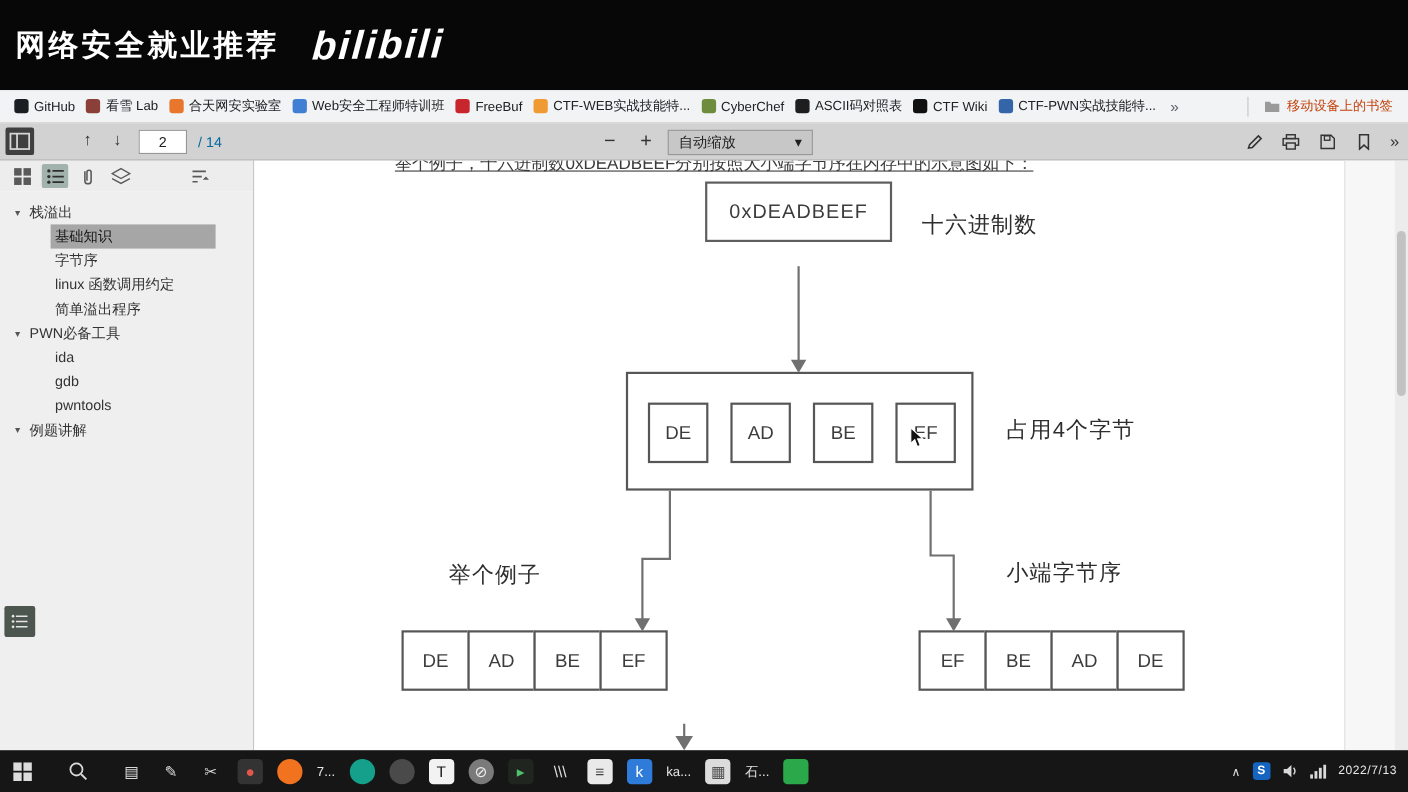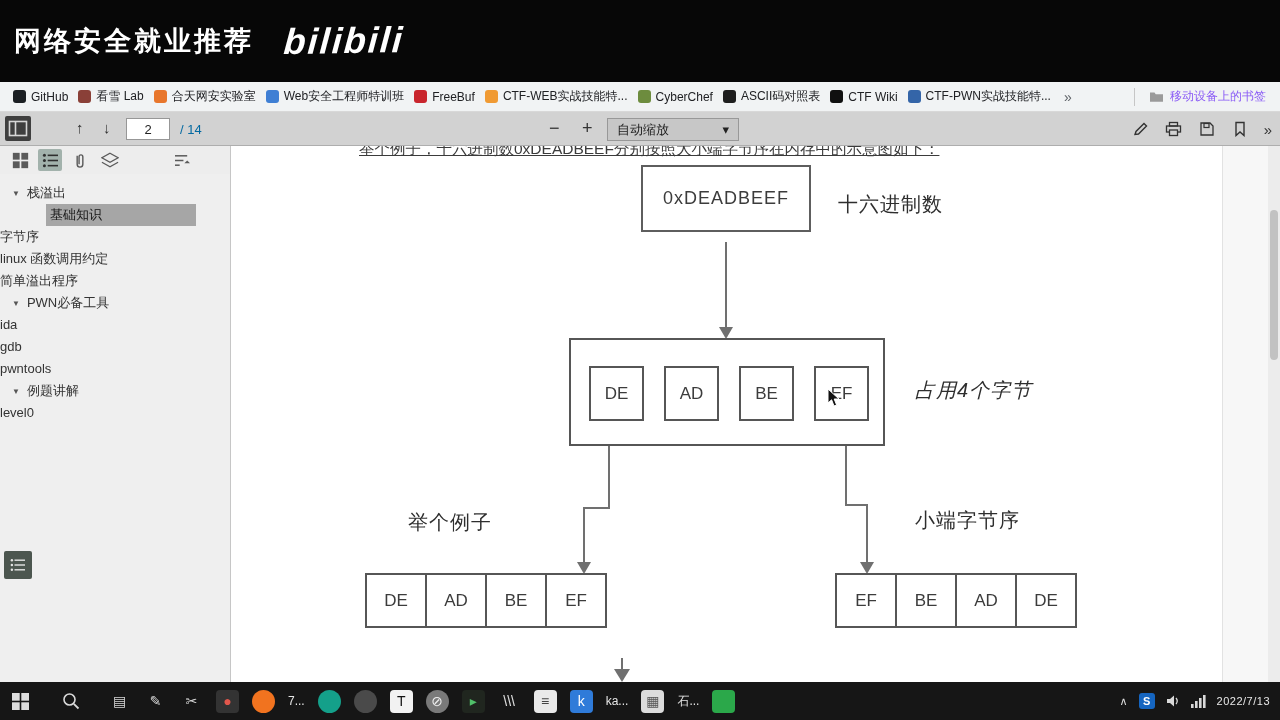--- a/index.html
+++ b/index.html
@@ -11,21 +11,21 @@
   .banner { position:absolute; top:0; left:0; width:100%; height:82px; background:#070707; display:flex; align-items:center; }
   .banner-title { color:#fff; font-size:27px; font-weight:bold; letter-spacing:3px; margin-left:14px; }
   .bili-logo { color:#fff; font-size:36px; font-weight:bold; font-style:italic; margin-left:30px; letter-spacing:2px; transform:skewX(-5deg) rotate(-1deg); }
 
   
   .bookmarks { position:absolute; top:82px; left:0; width:100%; height:30px; background:#f1f3f4; border-bottom:1px solid #d8d8d8; display:flex; align-items:center; padding:0 8px; }
   .bm-item { display:flex; align-items:center; gap:5px; padding:3px 5px; font-size:12px; color:#202124; white-space:nowrap; border-radius:3px; }
   .favicon { width:13px; height:13px; border-radius:3px; display:inline-block; flex:0 0 auto; }
   .bm-chevron { font-size:14px; color:#5f6368; padding:0 6px; margin-left:2px; }
   .bm-divider { width:1px; height:18px; background:#c6c6c6; margin:0 8px; }
-  .bm-folder { display:flex; align-items:center; gap:6px; font-size:12px; color:#8b5cf6; padding:3px 6px; }
+  .bm-folder { display:flex; align-items:center; gap:6px; font-size:12px; color:#c2410c; padding:3px 6px; }
 
   
   .pdf-toolbar { position:absolute; top:112px; left:0; width:100%; height:34px; background:#d2d2d2; border-bottom:1px solid #aeaeae; }
   .tb-toggle { position:absolute; left:5px; top:4px; width:26px; height:25px; background:#3f3f3f; display:flex; align-items:center; justify-content:center; border-radius:2px; }
   .tb-arrow { position:absolute; top:7px; font-size:15px; color:#333; cursor:default; }
   .tb-pageinput { position:absolute; left:126px; top:6px; width:44px; height:22px; border:1px solid #979797; background:#fff; text-align:center; font-size:13px; color:#222; }
   .tb-pagetotal { position:absolute; left:180px; top:10px; font-size:13px; color:#0369a1; }
   .tb-zoomglyph { position:absolute; top:6px; font-size:18px; color:#333; }
   .tb-dropdown { position:absolute; left:607px; top:6px; width:132px; height:23px; background:#c7c7c7; border:1px solid #989898; display:flex; align-items:center; justify-content:space-between; padding:0 9px; font-size:13px; color:#222; }
   .tb-right { position:absolute; right:8px; top:5px; display:flex; align-items:center; gap:15px; height:24px; }
@@ -34,30 +34,30 @@
   
   .side-tools { position:absolute; top:146px; left:0; width:230px; height:28px; background:#ededed; }
   .tool-btn { position:absolute; top:3px; width:24px; height:22px; display:flex; align-items:center; justify-content:center; border-radius:2px; }
   .tool-btn.selected { background:#a2b2ac; }
 
   
   .outline { position:absolute; top:174px; left:0; width:230px; height:508px; background:#efefef; font-size:13px; color:#333; overflow:hidden; padding-top:8px; }
   .v-divider { position:absolute; top:146px; left:230px; width:1px; height:536px; background:#c6c6c6; z-index:3; }
   .sec-header { display:flex; align-items:center; gap:7px; padding:4px 0 4px 12px; height:22px; }
   .tri { font-size:8px; color:#555; }
-  .sec-item { height:22px; line-height:22px; white-space:nowrap; }
+  .sec-item { height:22px; line-height:22px; padding-left:50px; white-space:nowrap; }
   .sec-item.selected { margin-left:46px; padding-left:4px; width:150px; background:#a6a6a6; color:#151515; }
 
   
   .float-tool { position:absolute; left:4px; top:551px; width:28px; height:28px; background:#4c564f; border-radius:2px; display:flex; align-items:center; justify-content:center; z-index:6; }
 
   
   .main { position:absolute; left:231px; top:146px; width:1049px; height:536px; background:#ffffff; overflow:hidden; }
   .intro { position:absolute; left:128px; top:-7px; font-size:15.5px; color:#3b3b3b; white-space:nowrap;text-decoration:underline; }
-  .hex-box { position:absolute; left:410px; top:19px; width:170px; height:67px; border:2px solid #5e5e5e; display:flex; align-items:center; justify-content:center; font-size:18px; color:#3c3c3c; letter-spacing:1px; background:#fff; }
+  .hex-box { position:absolute; left:410px; top:19px; width:170px; height:55px; border:2px solid #5e5e5e; display:flex; align-items:center; justify-content:center; font-size:18px; color:#3c3c3c; letter-spacing:1px; background:#fff; }
   .dlabel { position:absolute; font-size:20px; color:#2e2e2e; letter-spacing:1px; white-space:nowrap; }
   .mem-box { position:absolute; left:338px; top:192px; width:316px; height:108px; border:2px solid #565656; background:#fff; }
   .byte-cell { position:absolute; width:55px; height:55px; border:2px solid #565656; display:flex; align-items:center; justify-content:center; font-size:17px; color:#3c3c3c; background:#fff; }
   .byte-row { position:absolute; display:flex; }
   .byte-row .rcell { width:62px; height:55px; border:2px solid #565656; display:flex; align-items:center; justify-content:center; font-size:17px; color:#3c3c3c; background:#fff; }
   .byte-row .rcell + .rcell { margin-left:-2px; }
   .connectors { position:absolute; left:0; top:0; width:1049px; height:536px; pointer-events:none; }
   .page-edge { position:absolute; left:991px; top:0; width:46px; height:536px; background:#f7f7f7; border-left:1px solid #e2e2e2; }
   .scrollbar { position:absolute; left:1037px; top:0; width:12px; height:536px; background:#ececec; }
   .scroll-thumb { position:absolute; left:2px; top:64px; width:8px; height:150px; background:#c2c2c2; border-radius:4px; }
@@ -239,21 +239,20 @@
       <span class="tri">▼</span>
       <span>PWN必备工具</span>
     </div>
     <div class="sec-item">ida</div>
     <div class="sec-item">gdb</div>
     <div class="sec-item">pwntools</div>
     <div class="sec-header">
       <span class="tri">▼</span>
       <span>例题讲解</span>
     </div>
-    <div class="sec-item">level0</div>
   </div>
 
   <div class="float-tool">
     <svg width="16" height="14" viewBox="0 0 18 16">
       <circle cx="2" cy="2.5" r="1.4" fill="#e5e5e5"></circle>
         <line x1="5" y1="2.5" x2="17" y2="2.5" stroke="#e5e5e5" stroke-width="1.6"></line>
       <circle cx="2" cy="8" r="1.4" fill="#e5e5e5"></circle>
         <line x1="5" y1="8" x2="17" y2="8" stroke="#e5e5e5" stroke-width="1.6"></line>
       <circle cx="2" cy="13.5" r="1.4" fill="#e5e5e5"></circle>
         <line x1="5" y1="13.5" x2="17" y2="13.5" stroke="#e5e5e5" stroke-width="1.6"></line>
@@ -276,21 +275,21 @@
 
     <div class="hex-box">0xDEADBEEF</div>
     <div class="dlabel" style="left:607px; top:45px;text-align:right;">十六进制数</div>
 
     <div class="mem-box">
       <div class="byte-cell" style="left:18px; top:26px;">DE</div>
       <div class="byte-cell" style="left:93px; top:26px;">AD</div>
       <div class="byte-cell" style="left:168px; top:26px;">BE</div>
       <div class="byte-cell" style="left:243px; top:26px;">EF</div>
     </div>
-    <div class="dlabel" style="left:684px; top:231px;font-style:italic;">占用4个字节</div>
+    <div class="dlabel" style="left:684px; top:231px;">占用4个字节</div>
 
     <svg class="cursor-icon" width="16" height="20" viewBox="0 0 16 20">
       <path d="M1 1 L1 15 L4.6 11.8 L7 18 L9.6 17 L7.2 11 L12 11 Z" fill="#111" stroke="#fff" stroke-width="1"></path>
     </svg>
 
     <div class="dlabel" style="left:177px; top:363px;">举个例子</div>
     <div class="dlabel" style="left:684px; top:361px;">小端字节序</div>
 
     <div class="byte-row" style="left:134px; top:427px;">
       <div class="rcell">DE</div>

